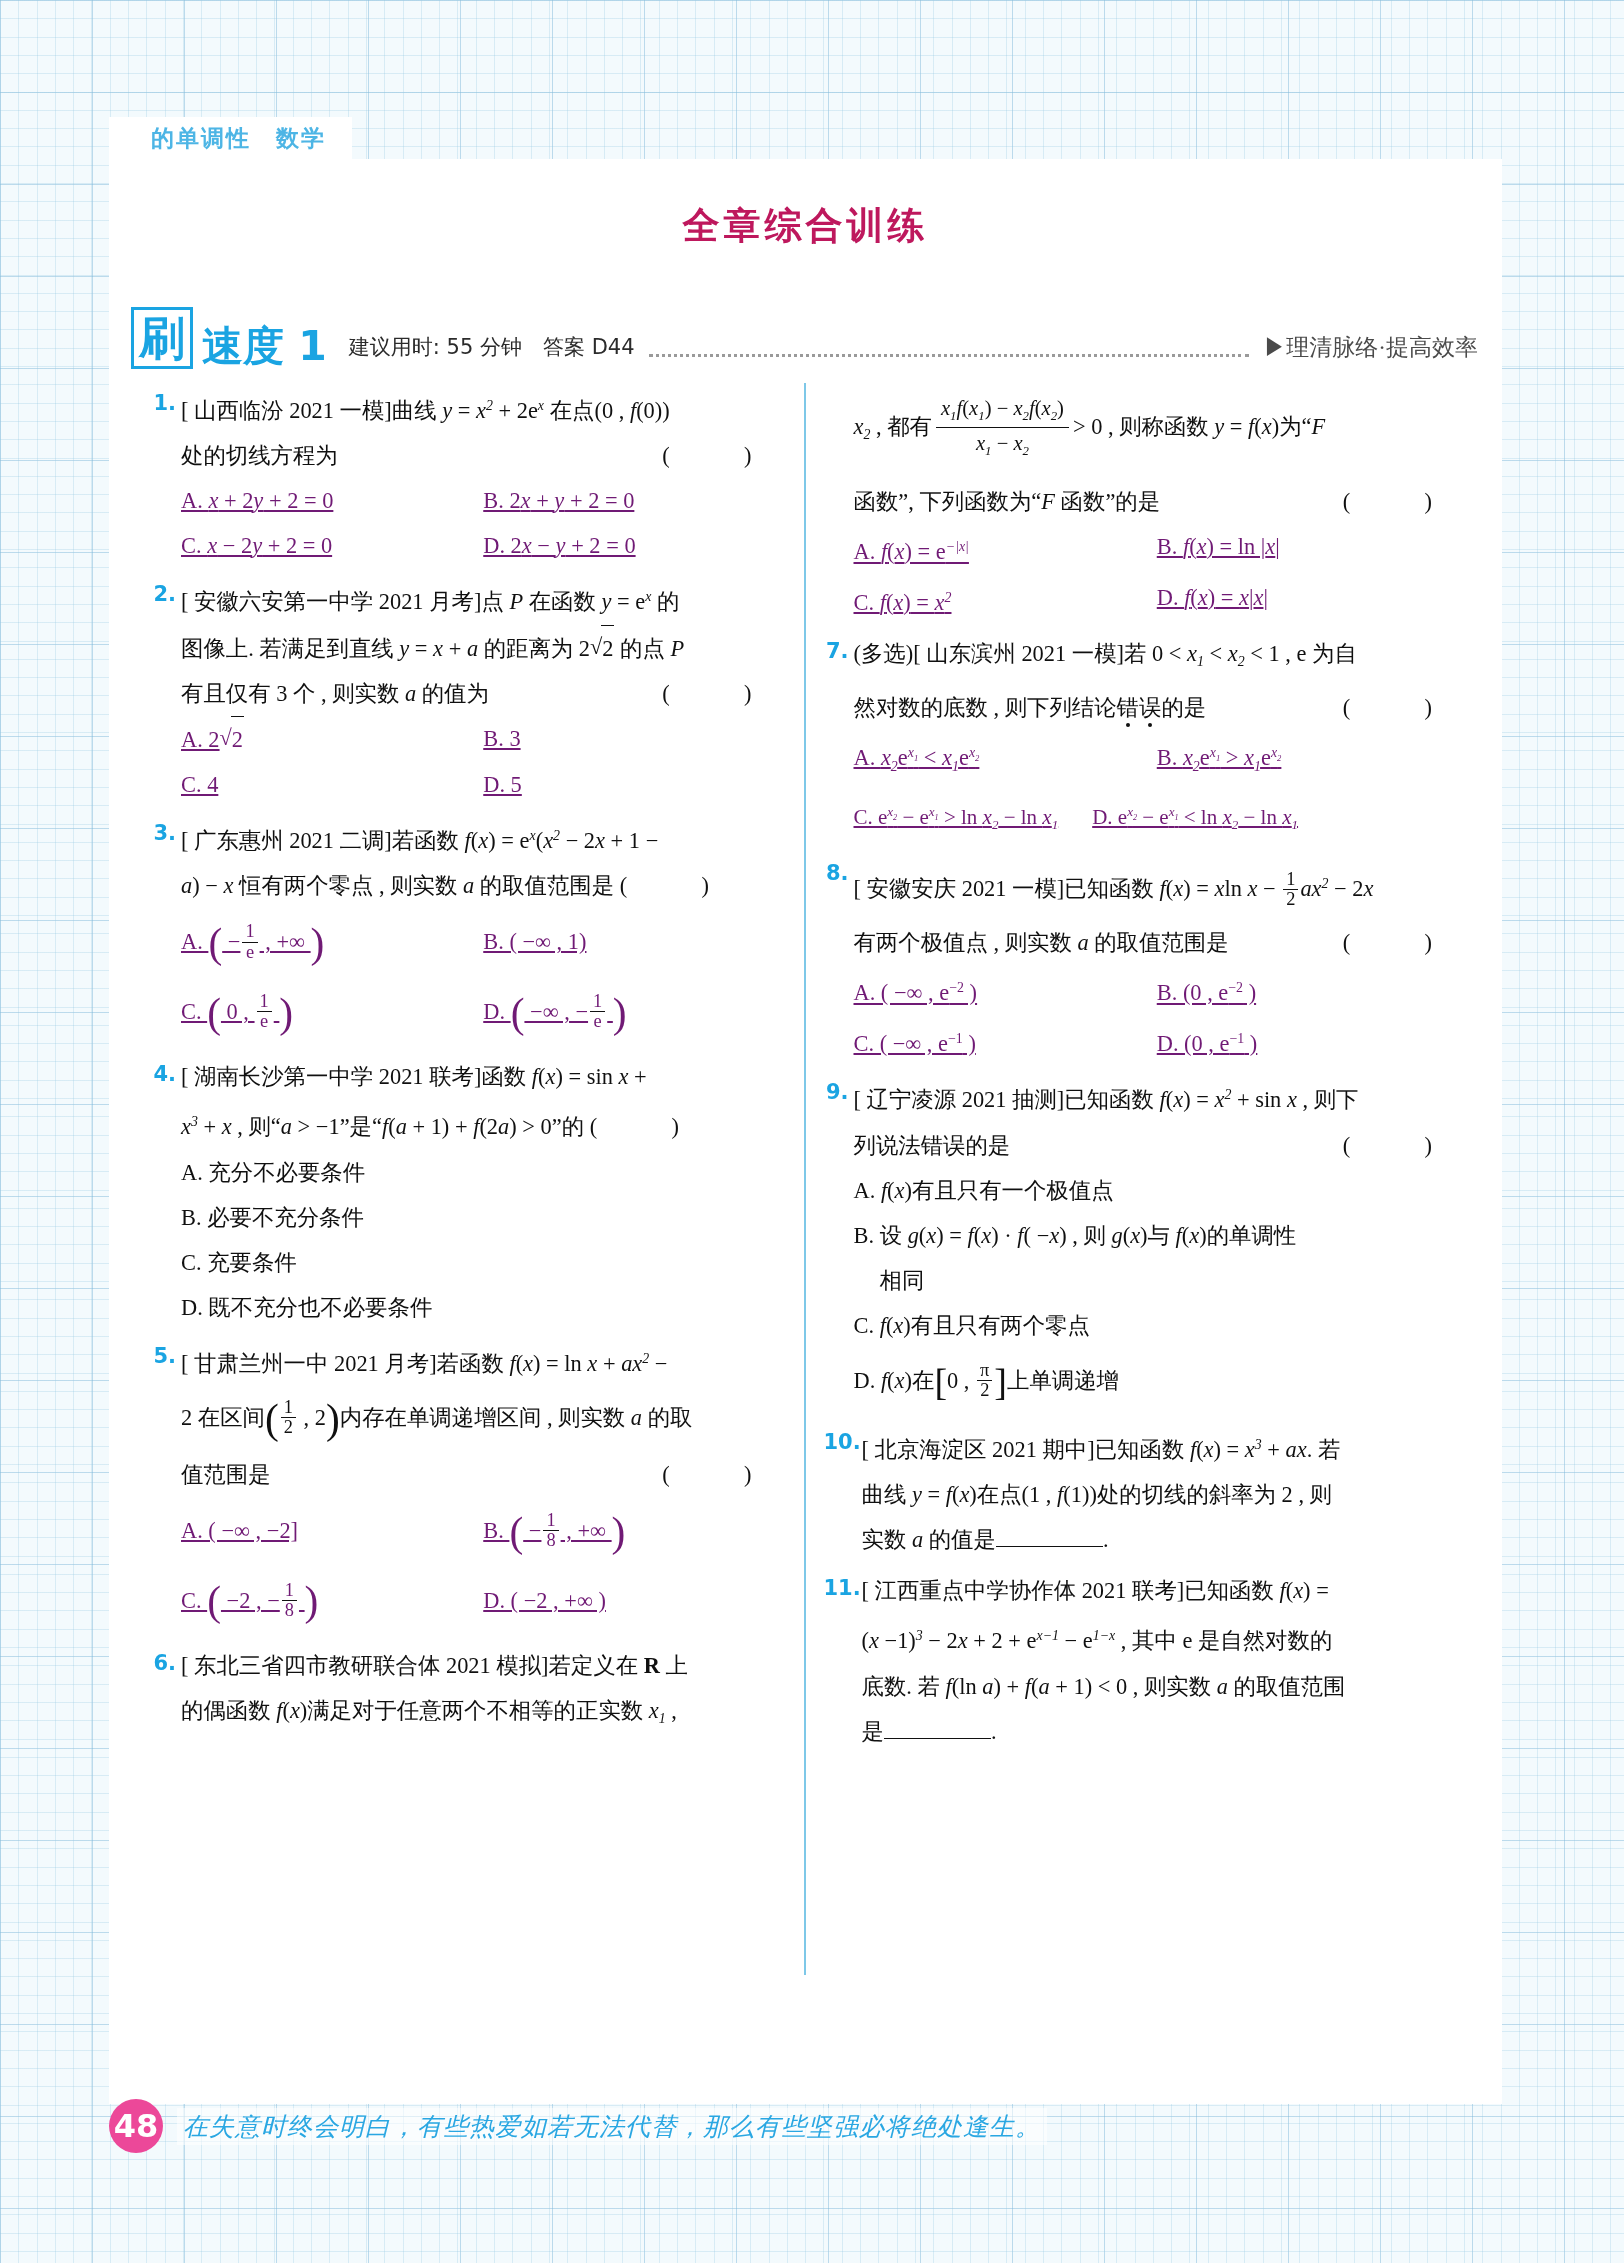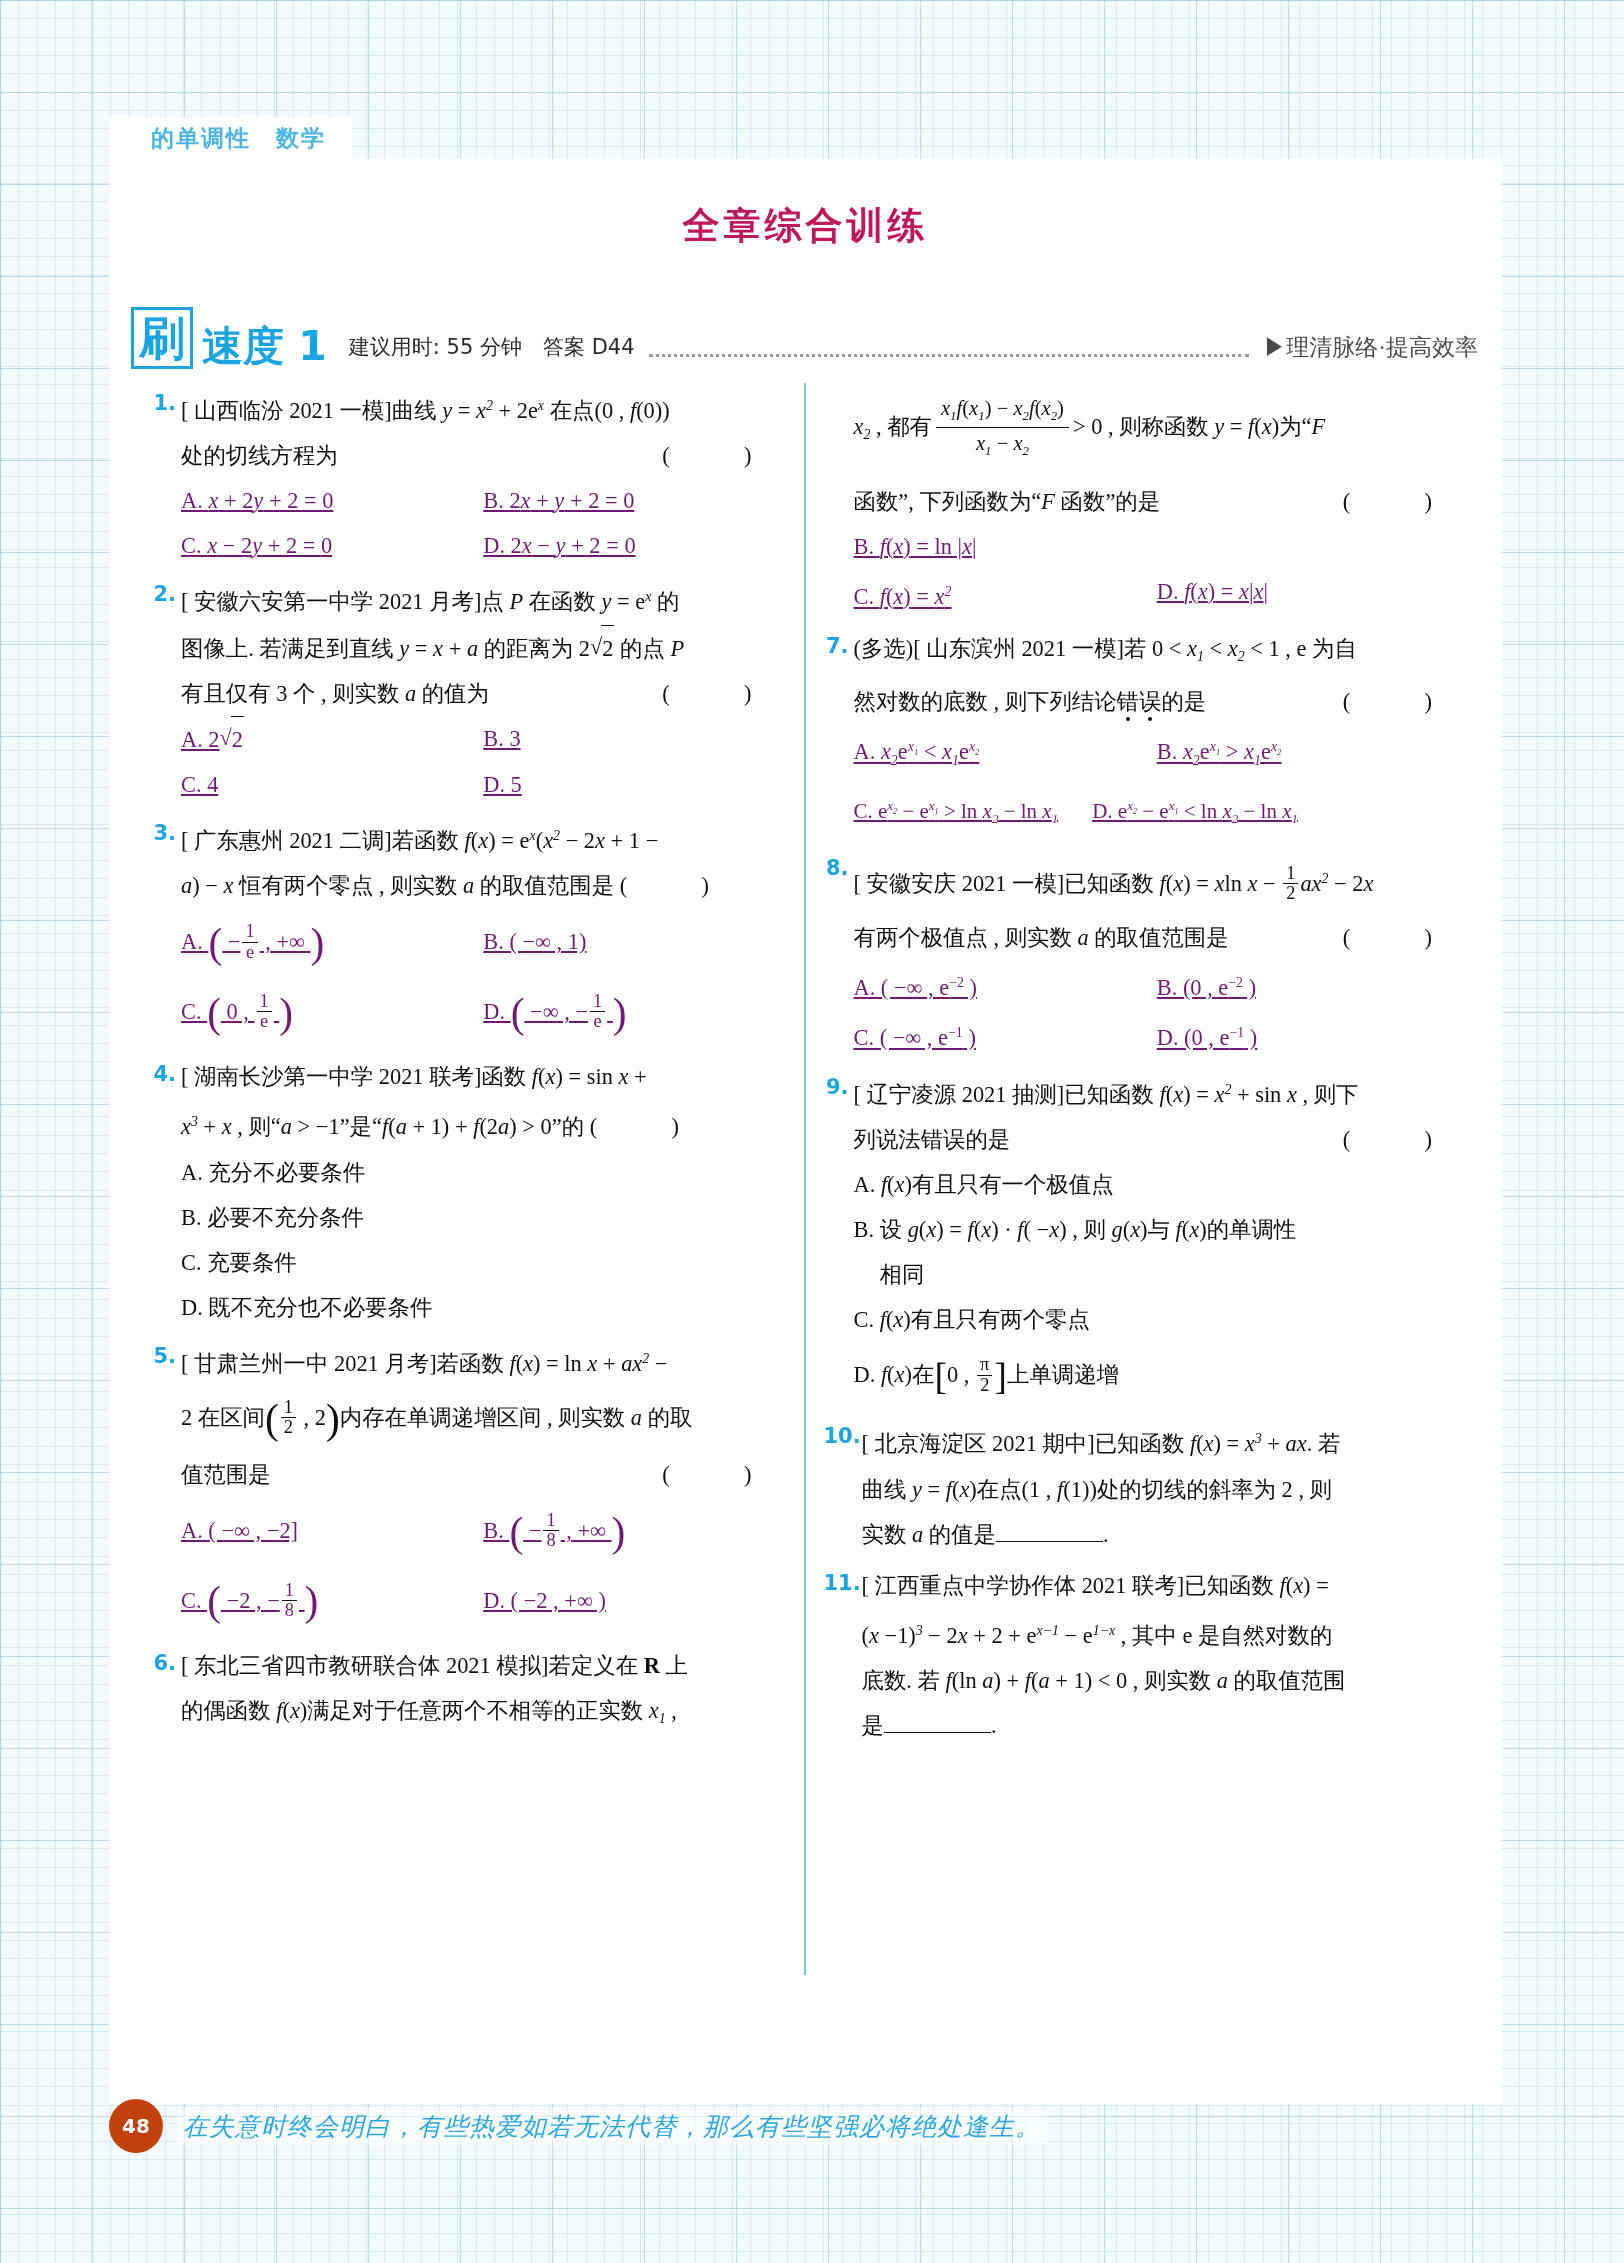--- a/index.html
+++ b/index.html
@@ -249,24 +249,24 @@
   .footer {
     position: absolute;
     left: 109px;
     bottom: 111px;
     display: flex;
     align-items: center;
   }
   .pagenum {
     width: 54px; height: 54px;
     border-radius: 50%;
-    background: #c2410c;
+    background: #ec4899;
     color: #ffffff;
     font-family: "DejaVu Sans", sans-serif;
-    font-size: 20px;
+    font-size: 32px;
     font-weight: bold;
     display: flex;
     align-items: center;
     justify-content: center;
   }
   .motto {
     margin-left: 14px;
     font-family: "Liberation Serif", serif;
     font-style: italic;
     font-size: 25px;
@@ -410,20 +410,21 @@
 
       <div class="q">
         <div class="qnum"></div>
         <div class="qbody">
           <div class="line" style="line-height:88px"><span class="mi">x</span><sub>2</sub> , 都有<span class="bigfrac">
                 <span class="num"><span class="mi">x</span><sub>1</sub><span class="mi">f</span><span class="mr">(</span><span class="mi">x</span><sub>1</sub><span class="mr">)</span> − <span class="mi">x</span><sub>2</sub><span class="mi">f</span><span class="mr">(</span><span class="mi">x</span><sub>2</sub><span class="mr">)</span></span>
                 <span class="den"><span class="mi">x</span><sub>1</sub> − <span class="mi">x</span><sub>2</sub></span>
               </span>&gt; 0 , 则称函数 <span class="mi">y</span> = <span class="mi">f</span><span class="mr">(</span><span class="mi">x</span><span class="mr">)</span>为“<span class="mi">F</span></div>
           <div class="line">函数”, 下列函数为“<span class="mi">F</span> 函数”的是<span class="paren r2">(　)</span></div>
           <div class="opts">
+            <div class="o">A. <span class="mi">f</span><span class="mr">(</span><span class="mi">x</span><span class="mr">)</span> = e<sup>−|x|</sup></div>
             <div class="o">B. <span class="mi">f</span><span class="mr">(</span><span class="mi">x</span><span class="mr">)</span> = ln |<span class="mi">x</span>|</div>
           </div>
           <div class="opts">
             <div class="o">C. <span class="mi">f</span><span class="mr">(</span><span class="mi">x</span><span class="mr">)</span> = <span class="mi">x</span><sup>2</sup></div>
             <div class="o">D. <span class="mi">f</span><span class="mr">(</span><span class="mi">x</span><span class="mr">)</span> = <span class="mi">x</span>|<span class="mi">x</span>|</div>
           </div>
         </div>
       </div>
 
       <div class="q">

